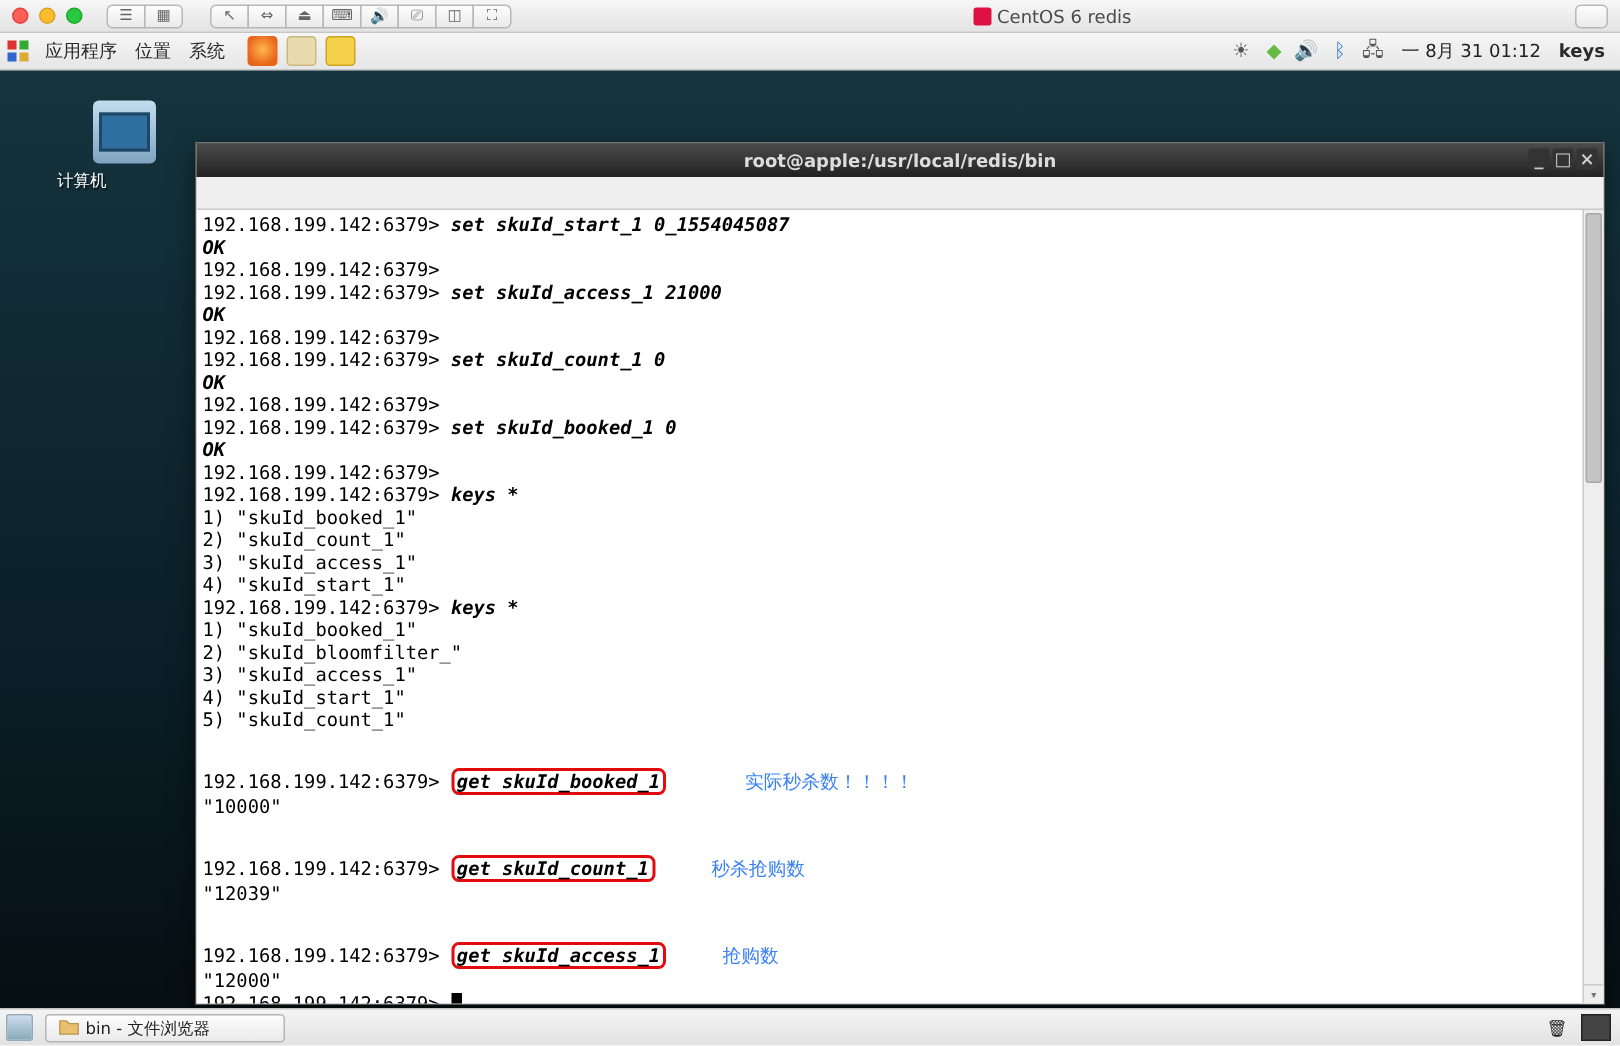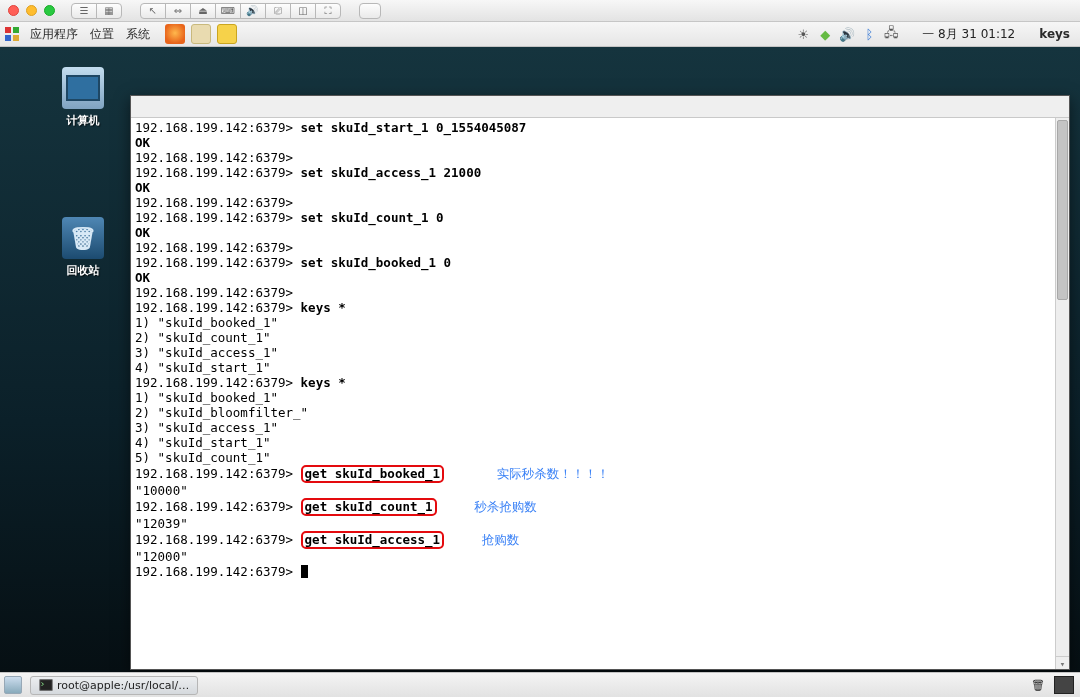--- a/index.html
+++ b/index.html
@@ -43,36 +43,36 @@
   
   .gnome-panel{
     height:25px;background:linear-gradient(#f6f6f6,#e6e6e6);
     border-bottom:1px solid #c4c4c4;
     display:flex;align-items:center;padding:1px 4px;font-size:12px;color:#2a2a2a;
   }
   .gnome-panel .apps-ico{width:16px;height:16px;margin-right:4px;}
   .gnome-menu{padding:0 6px;cursor:default;}
   .gnome-spacer{flex:1;}
   .tray-ico{width:18px;height:16px;display:flex;align-items:center;justify-content:center;margin:0 2px;color:#555;font-size:13px;}
-  .gnome-clock{margin:0 20px;font-size:12px;color:#222;}
+  .gnome-clock{margin:0 8px;font-size:12px;color:#222;}
   .gnome-user{font-weight:bold;margin-left:4px;margin-right:6px;}
 
   
   .launch-ico{width:20px;height:20px;border-radius:3px;margin:0 3px;display:flex;align-items:center;justify-content:center;font-size:12px;}
   .firefox-ico{background:radial-gradient(circle at 50% 45%, #ffb84d, #e8641b 70%);color:#fff;}
   .drawer-ico{background:#e9dbb0;border:1px solid #c9b97d;}
   .note-ico{background:#f6d24a;border:1px solid #caa520;}
 
   
   .desktop{
     position:absolute;left:0;right:0;top:47px;bottom:25px;
     background:linear-gradient(to bottom,#15343e 0%, #0b2029 60%, #060f13 100%);
     overflow:hidden;
   }
-  .dt-icon{position:absolute;width:90px;text-align:center;color:#fff;font-size:11px;font-weight:bold;}
+  .dt-icon{position:absolute;width:90px;text-align:left;color:#fff;font-size:11px;}
   .dt-icon .glyph{width:42px;height:42px;margin:0 auto 4px;display:flex;align-items:center;justify-content:center;border-radius:4px;font-size:28px;}
   .dt-icon .label{text-shadow:1px 1px 1px rgba(0,0,0,.7);}
   .glyph-computer{background:linear-gradient(#c3ddef,#7fa3c1);}
   .glyph-computer::before{content:"";width:30px;height:22px;background:#2f6fa0;border:2px solid #1e4764;display:block;}
   .glyph-home{background:linear-gradient(#cfe6f8,#7aa7ce);}
   .glyph-home::before{content:"🏠";font-size:22px;}
   .glyph-trash{background:linear-gradient(#4f87b4,#1c4b70);}
   .glyph-trash::before{content:"🗑";font-size:22px;color:#d8e9f6;}
 
   
@@ -99,22 +99,22 @@
     font-size:12.5px;line-height:15px;
     padding:2px 4px;
     position:relative;white-space:pre;overflow:hidden;
   }
   .term-scroll{
     position:absolute;right:0;top:0;bottom:0;width:14px;background:#eee;border-left:1px solid #ccc;
   }
   .term-scroll .thumb{position:absolute;left:1px;top:2px;width:11px;height:180px;background:#c4c4c4;border:1px solid #a8a8a8;border-radius:2px;}
   .term-scroll .arrow{position:absolute;left:0;right:0;height:13px;background:#eee;text-align:center;font-size:9px;color:#777;}
   .term-scroll .arrow.down{bottom:0;border-top:1px solid #ccc;}
-  .bold{font-weight:bold;}
-  .redbox{ display:inline-block;border:2px solid #e40a0e;border-radius:5px;padding:0 2px;line-height:14px;}
+  .bold{font-weight:bold;font-style:italic;}
+  .redbox{ display:inline-block;border:2px solid #e40a0e;border-radius:5px;padding:0 2px;line-height:14px;margin-top:25px;}
   .red-annot{color:#3b82f6;}
   .cursor{display:inline-block;width:7px;height:13px;background:#000;vertical-align:-2px;}
 
   
   .taskbar{
     position:absolute;left:0;right:0;bottom:0;height:25px;
     background:linear-gradient(#f4f4f4,#e2e2e2);border-top:1px solid #c4c4c4;
     display:flex;align-items:center;padding:0 4px;font-size:11px;color:#222;
   }
   .show-desktop{width:18px;height:18px;background:linear-gradient(#cde,#8ab);border:1px solid #97a8b6;border-radius:2px;margin-right:8px;}
@@ -142,20 +142,23 @@
   </div>
   <div class="mac-toolbar-group">
     <div class="mac-btn">↖</div>
     <div class="mac-btn">⇔</div>
     <div class="mac-btn">⏏</div>
     <div class="mac-btn">⌨</div>
     <div class="mac-btn">🔊</div>
     <div class="mac-btn">⎚</div>
     <div class="mac-btn">◫</div>
     <div class="mac-btn">⛶</div>
+  </div>
+  <div class="mac-title">
+    <span class="mac-title-icon"></span><span>CentOS 6 redis</span>
   </div>
   <div class="mac-right-btn"></div>
 </div>
 
 <div class="gnome-panel">
   <svg class="apps-ico" viewBox="0 0 16 16">
       <rect x="1" y="1" width="6" height="6" fill="#d33"></rect>
       <rect x="9" y="1" width="6" height="6" fill="#3a3"></rect>
       <rect x="1" y="9" width="6" height="6" fill="#36c"></rect>
       <rect x="9" y="9" width="6" height="6" fill="#da3"></rect>
@@ -175,26 +178,30 @@
   <div class="tray-ico">🖧</div>
   <span class="gnome-clock">一 8月 31 01:12</span>
   <span class="gnome-user">keys</span>
 </div>
 
 <div class="desktop">
   <div class="dt-icon" style="left:38px;top:20px">
     <div class="glyph glyph-computer"></div>
     <div class="label">计算机</div>
   </div>
-  <div class="dt-icon" style="left:38px;top:170px">
-    <div class="glyph glyph-trash"></div>
-    <div class="label">回收站</div>
-  </div>
 
   <div class="term-window">
+    <div class="term-title">
+      <span>root@apple:/usr/local/redis/bin</span>
+      <div class="term-winbtns">
+        <span>_</span>
+        <span>□</span>
+        <span>×</span>
+      </div>
+    </div>
     <div class="term-menubar">
       <span>文件(F)</span>
       <span>编辑(E)</span>
       <span>查看(V)</span>
       <span>搜索 (S)</span>
       <span>终端(T)</span>
       <span>帮助(H)</span>
     </div>
     <div class="term-body"><span>192.168.199.142:6379&gt;</span> <span class="bold">set skuId_start_1 0_1554045087</span>
 <span class="bold">OK</span>
@@ -229,22 +236,21 @@
       <div class="term-scroll">
         <div class="thumb"></div>
         <div class="arrow down">▾</div>
       </div>
     </div>
   </div>
 </div>
 
 <div class="taskbar">
   <div class="show-desktop"></div>
-  <div class="task-btn active">
+  <div class="task-btn">
     <svg class="ti" viewBox="0 0 16 16">
-        <rect x="1" y="2" width="14" height="12" fill="#222" stroke="#555"></rect>
-        <path d="M3 5l2 2-2 2" stroke="#9f9" fill="none"></path>
+        <path d="M1 3h5l2 2h7v8H1z" fill="#e8c070" stroke="#b8954a"></path>
       </svg>
-    <span>root@apple:/usr/local/…</span>
+    <span>bin - 文件浏览器</span>
   </div>
   <div class="trash-mini">🗑</div>
   <div class="ws-switcher"></div>
 </div>
 
 </body></html>

